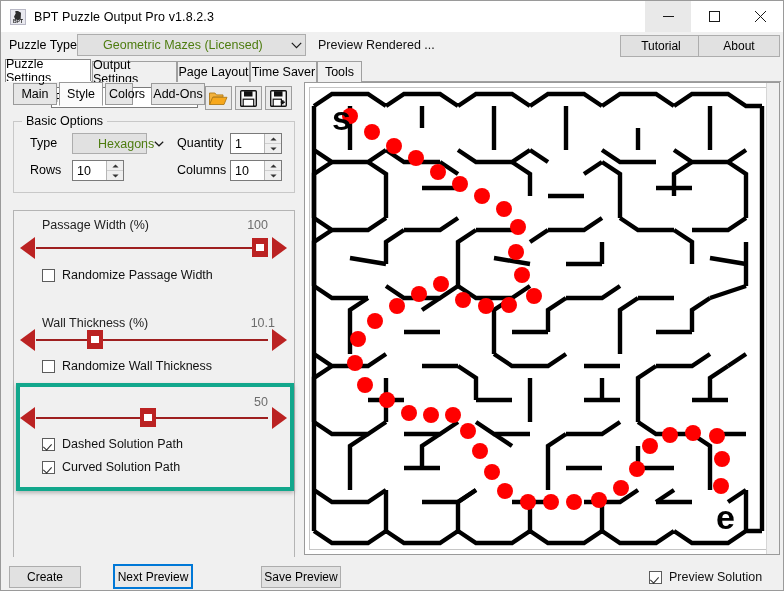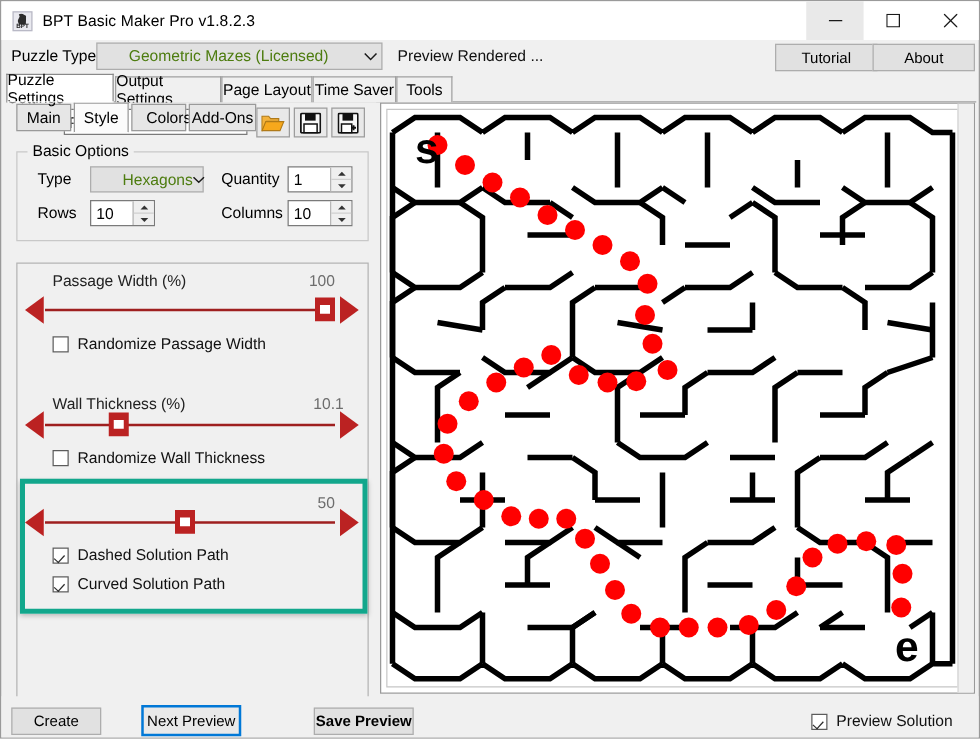--- a/index.html
+++ b/index.html
@@ -198,34 +198,34 @@
   .maze-svg { display:block; }
   .se-letter { font-family: "Liberation Sans", sans-serif; font-weight: 700; }
 
   
   .bottombar { position: absolute; left: 0; top: 556px; width: 782px; height: 33px; background: #f0f0f0; }
   #create-btn { position: absolute; left: 8px; top: 9px; width: 72px; height: 22px; }
   #next-preview-btn {
     position: absolute; left: 88px; top: 7px; width: 80px; height: 25px;
     border: 2px solid #0078d7; background: #e9e9e9; margin-left: 24px;
   }
-  #save-preview-btn { position: absolute; left: 250px; top: 9px; width: 80px; height: 22px; font-weight: bold; }
+  #save-preview-btn { position: absolute; left: 260px; top: 9px; width: 80px; height: 22px; }
   #preview-solution-chk { position: absolute; left: 648px; top: 13px; }
 </style>
 </head>
 <body>
 
 <div id="app">
 
   <div class="titlebar">
     <div class="app-icon">
       <div class="knight"></div>
       <div class="bpt">BPT</div>
     </div>
-    <div class="title-text">BPT Basic Maker Pro v1.8.2.3</div>
+    <div class="title-text">BPT Puzzle Output Pro v1.8.2.3</div>
     <div class="winbtns">
       <div class="winbtn hl">
         <svg width="11" height="11" viewBox="0 0 11 11">
           <line x1="0" y1="5.5" x2="11" y2="5.5" stroke="#1a1a1a" stroke-width="1"></line>
         </svg>
       </div>
       <div class="winbtn">
         <svg width="11" height="11" viewBox="0 0 11 11">
           <rect x="0.5" y="0.5" width="10" height="10" fill="none" stroke="#1a1a1a" stroke-width="1"></rect>
         </svg>
@@ -299,21 +299,21 @@
         <rect x="4" y="1.2" width="8.5" height="5.3" fill="#111"></rect>
         <rect x="3.2" y="9.2" width="8.2" height="7" fill="#fff" stroke="#111" stroke-width="1.2"></rect>
         <path d="M12.8 10.2 v4 M10.8 12.2 h4" stroke="#111" stroke-width="1.6"></path>
       </svg>
     </div>
 
     <div class="groupbox" style="left:8px; top:39px; width:282px; height:72px;">
       <div class="gtitle">Basic Options</div>
 
       <div class="lbl" style="left:16px; top:14px;">Type</div>
-      <div class="combo" style="left:58px; top:11px; width:91px; height:21px;">
+      <div class="combo" style="left:58px; top:11px; width:75px; height:21px;">
         <div class="ctext">Hexagons</div>
         <div class="carrow">
           <svg width="10" height="6" viewBox="0 0 10 6">
             <polyline points="0.8,0.8 5,4.8 9.2,0.8" fill="none" stroke="#1b1b1b" stroke-width="1.2"></polyline>
           </svg>
         </div>
       </div>
 
       <div class="lbl" style="left:163px; top:14px;">Quantity</div>
       <div class="spin" style="left:216px; top:11px; width:52px; height:21px;">
@@ -366,21 +366,21 @@
         </div>
       </div>
     </div>
 
     <div class="subtab" style="left:8px; width:44px;">
       <span>Main</span>
     </div>
     <div class="subtab active" style="left:54px; width:44px;">
       <span>Style</span>
     </div>
-    <div class="subtab" style="left:100px; width:44px;padding-left:16px;">
+    <div class="subtab" style="left:100px; width:28px;padding-left:16px;">
       <span>Colors</span>
     </div>
     <div class="subtab" style="left:146px; width:54px;align-items:center;">
       <span>Add-Ons</span>
     </div>
 
     <div class="subpanel" style="left:8px; top:128px; width:282px; height:358px;">
 
       <div class="slider-label" style="left:28px; top:7px;">Passage Width (%)</div>
       <div class="slider-value" style="left:190px; top:7px; width:64px;">100</div>

